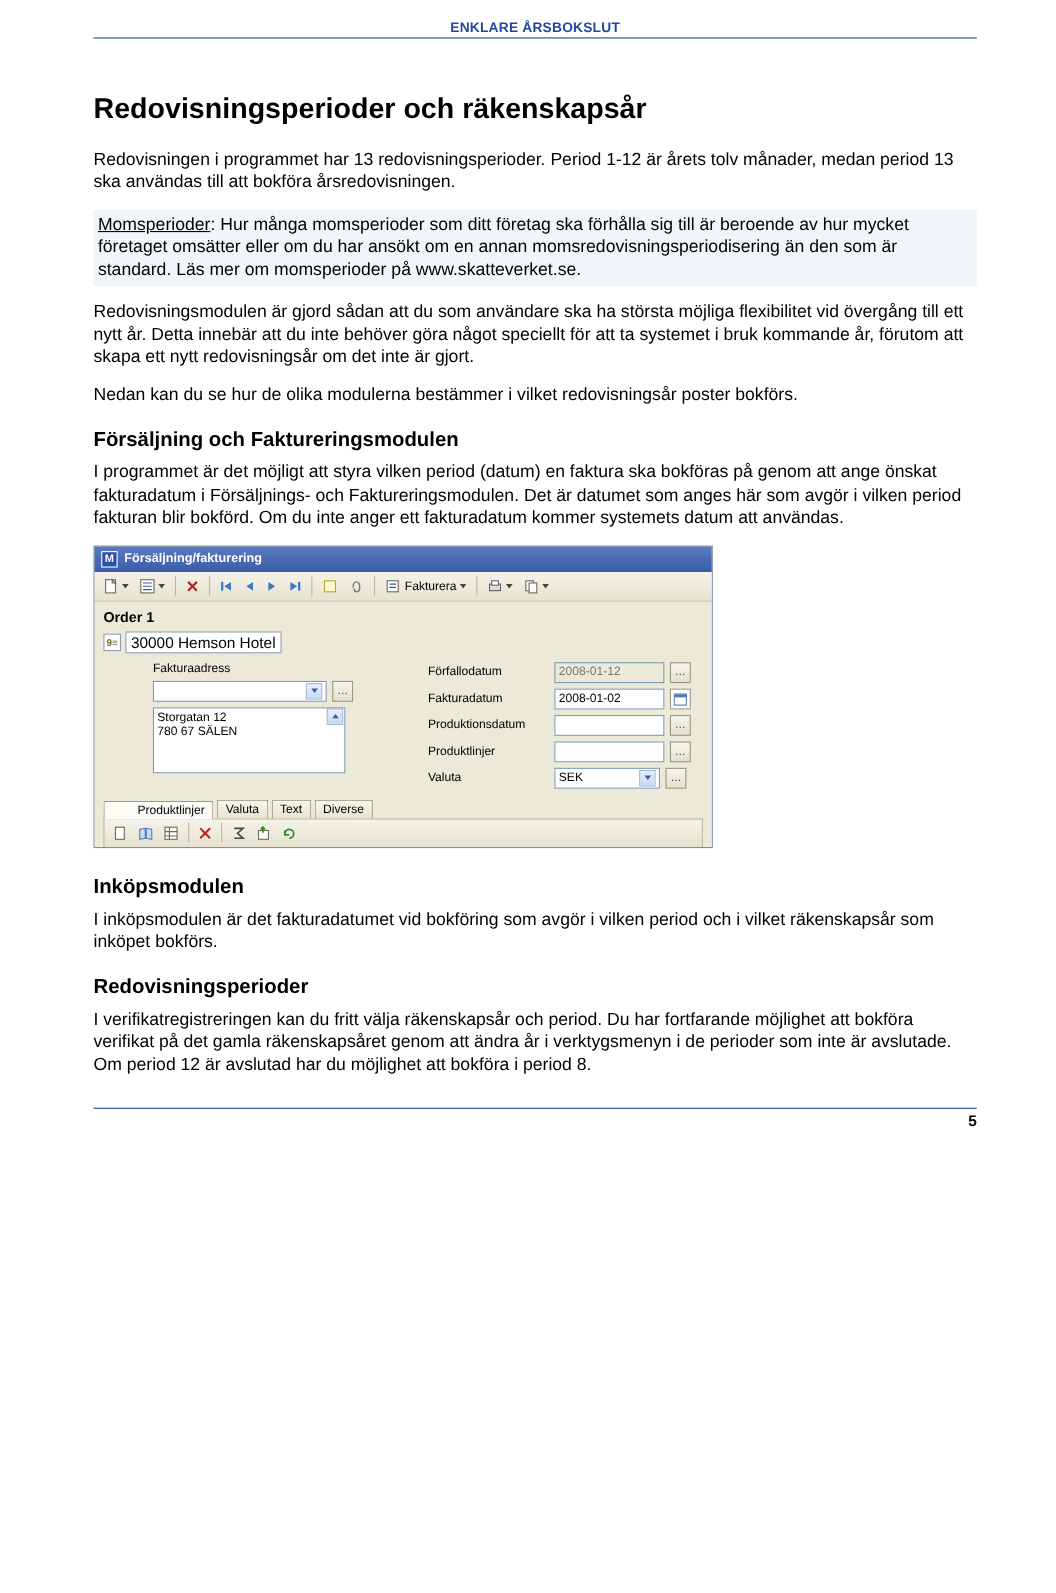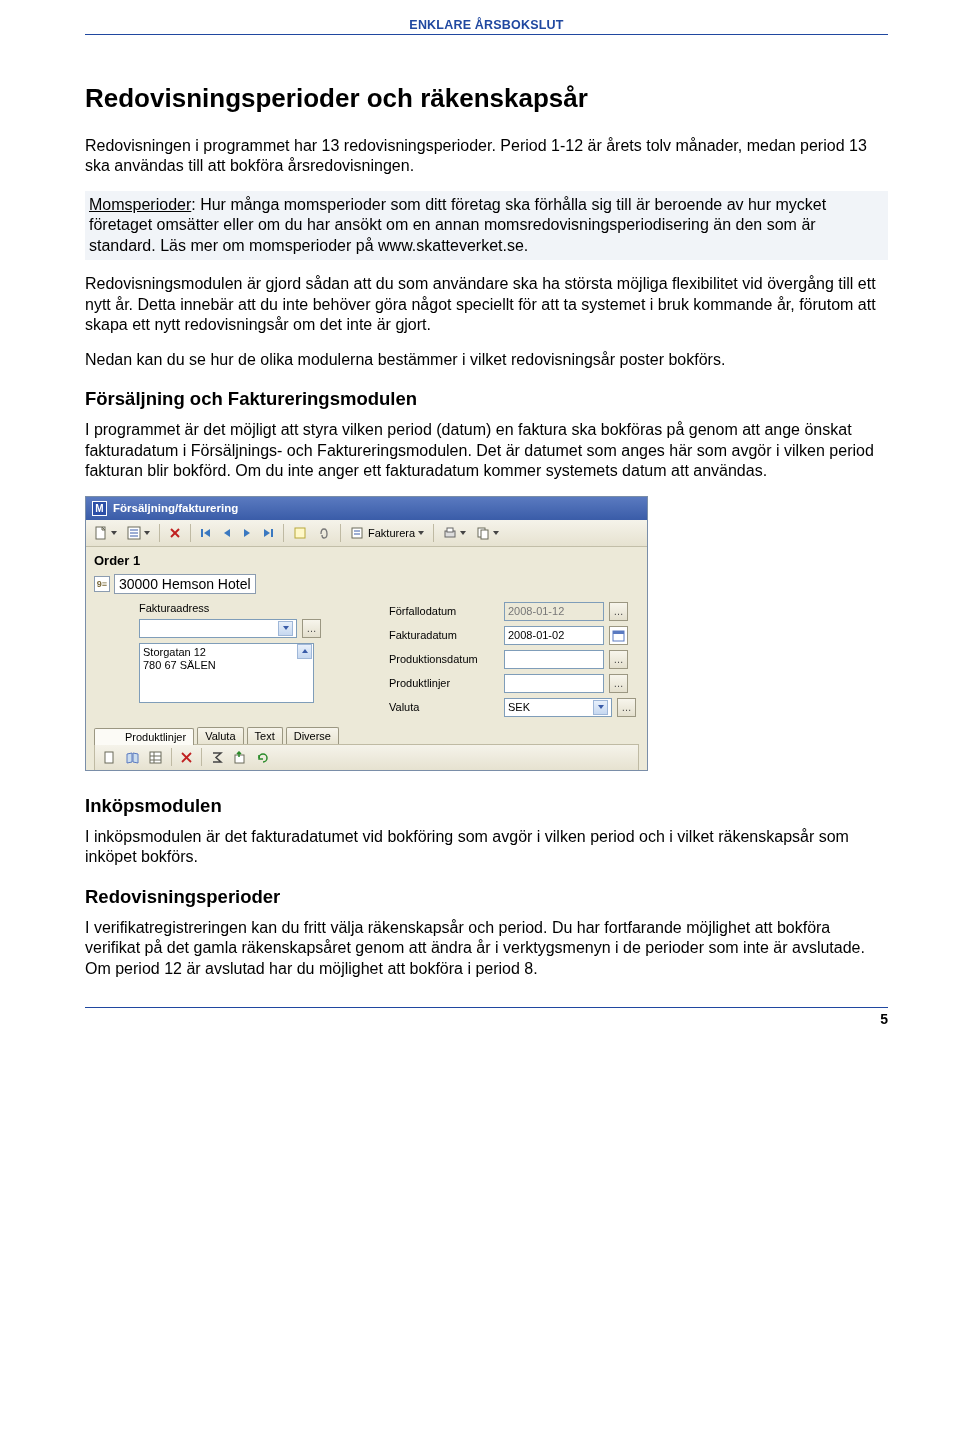--- a/index.html
+++ b/index.html
@@ -411,21 +411,21 @@
             <input class="txt" value="" style="">
             <span class="ellip">…</span>
           </div>
           <div class="field-row">
             <span class="lbl">Produktlinjer</span>
             <input class="txt" value="" style="">
             <span class="ellip">…</span>
           </div>
           <div class="field-row">
             <span class="lbl">Valuta</span>
-            <div class="combo" style="width:108px;">
+            <div class="combo" style="width:96px;">
               <span>SEK</span>
               <span class="drop-btn">
                   <span class="drop-arrow"></span>
                 </span>
             </div>
             <span class="ellip">…</span>
           </div>
         </div>
       </div>
 

